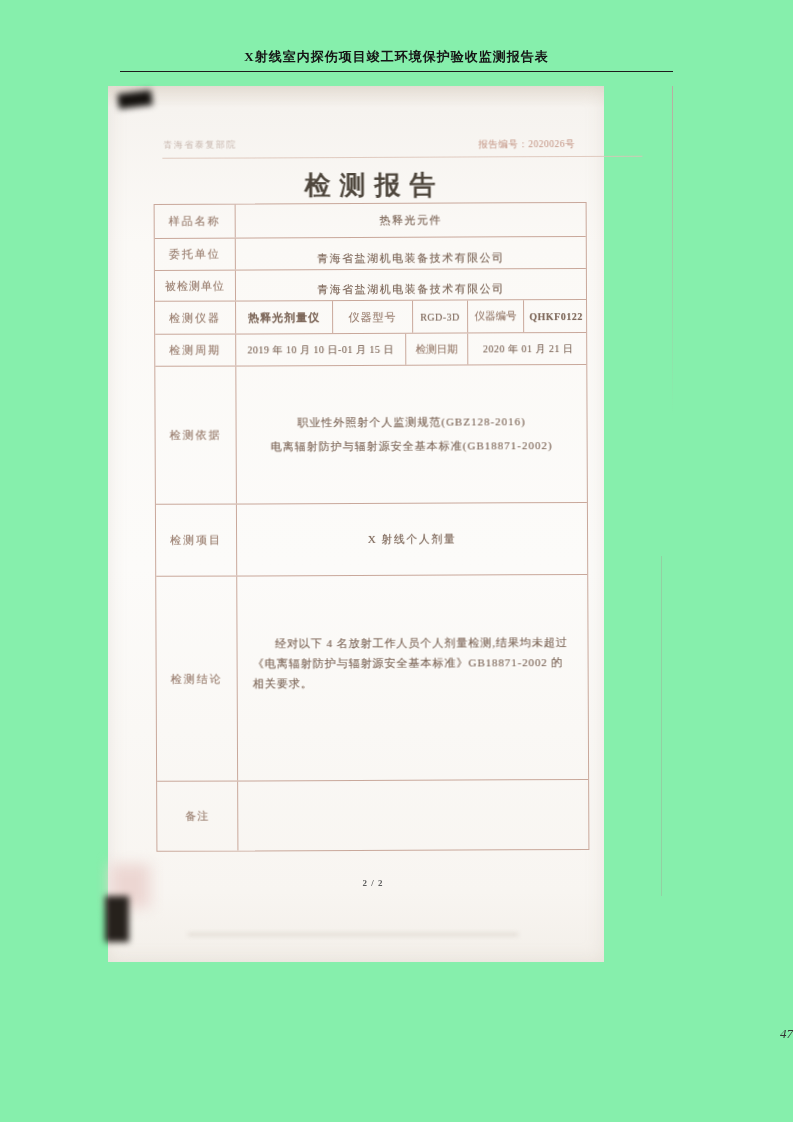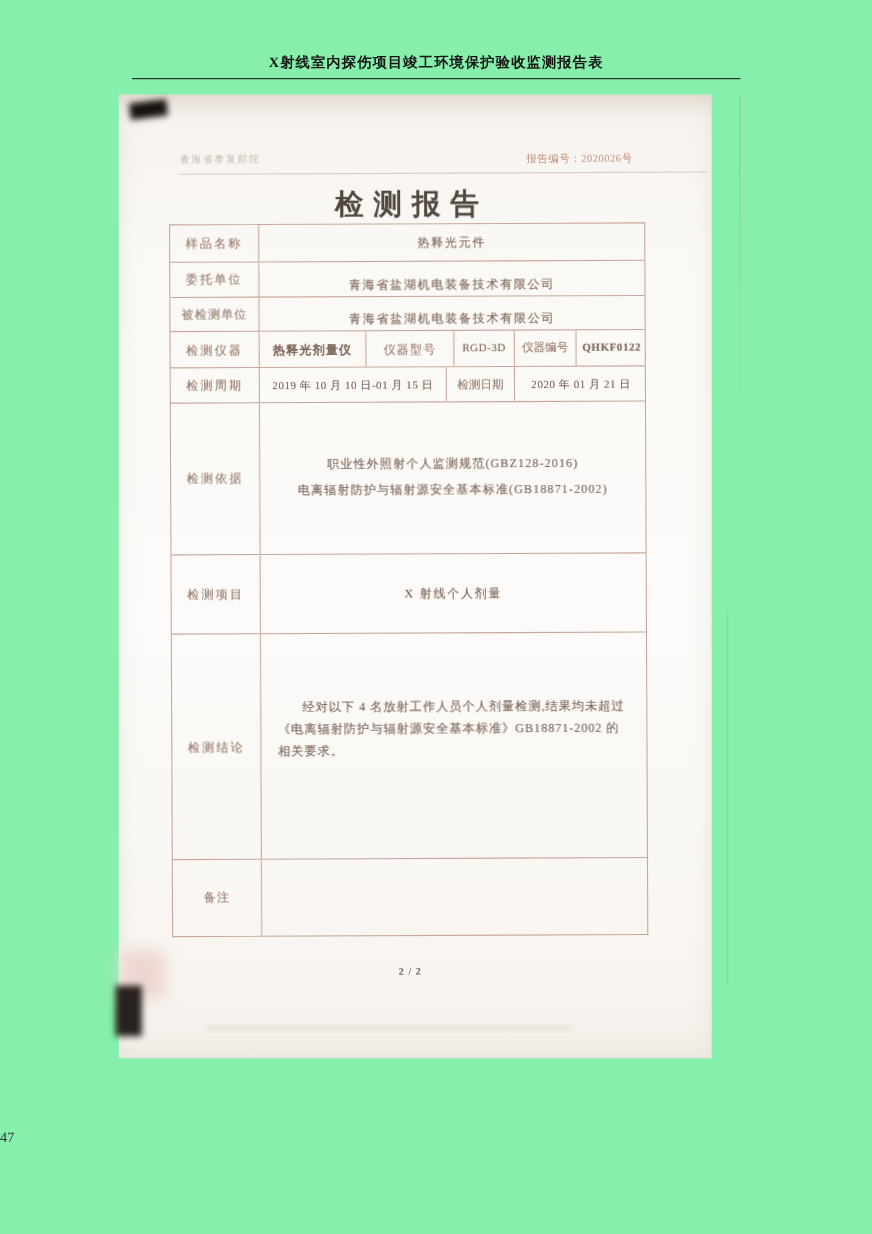--- a/index.html
+++ b/index.html
@@ -6,25 +6,25 @@
   #page{
     position:relative;width:793px;height:1122px;background:#86efac;
     font-family:"Liberation Serif","DejaVu Serif",serif;overflow:hidden;
   }
   
   .doc-header{
     position:absolute;top:48px;left:0;width:100%;text-align:center;
     font-size:13px;font-weight:bold;color:#151515;letter-spacing:1px;
   }
   .doc-rule{position:absolute;left:120px;top:71px;width:553px;border-top:1.6px solid #1c1c1c;}
-  .doc-pageno{position:absolute;top:1026px;left:0;width:100%;text-align:left;font-size:13px;color:#333;}
+  .doc-pageno{position:absolute;top:1026px;left:0;width:100%;text-align:right;font-size:13px;color:#333;font-style:italic;}
 
   
   .scan{
-    position:absolute;left:108px;top:86px;width:539px;height:876px;
+    position:absolute;left:108px;top:86px;width:496px;height:876px;
     background:
       linear-gradient(180deg,#e9e2d9 0%,#f6f3ef 2.5%,#fbf9f6 18%,#fcfbf9 55%,#f8f5f1 92%,#f3efe9 100%);
     box-shadow:inset 0 0 18px rgba(190,178,162,.25);
   }
   .scan-inner{position:absolute;inset:0;transform:rotate(-0.25deg);}
   
   .smudge-tl{position:absolute;left:10px;top:6px;width:34px;height:15px;background:#15120f;filter:blur(3px);transform:rotate(-7deg);}
   .smudge-bl{position:absolute;left:-3px;top:810px;width:24px;height:46px;background:#26211c;filter:blur(3px);}
   .smear-bl{position:absolute;left:2px;top:778px;width:40px;height:44px;background:#ecd6d2;filter:blur(7px);}
   .edge-right{position:absolute;left:564px;top:0;width:1px;height:330px;background:linear-gradient(#b9ada2,rgba(185,173,162,0));}

